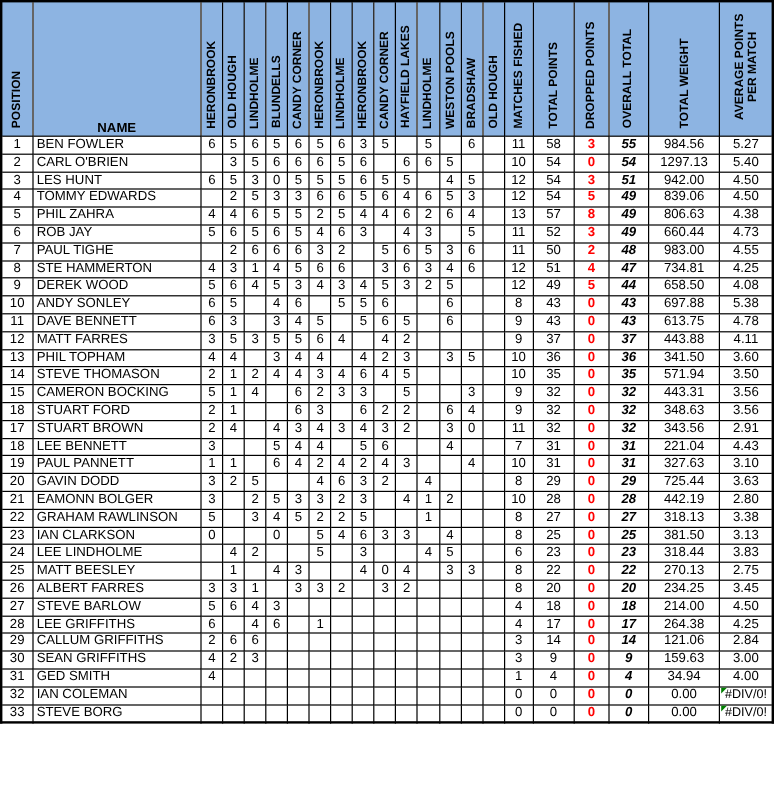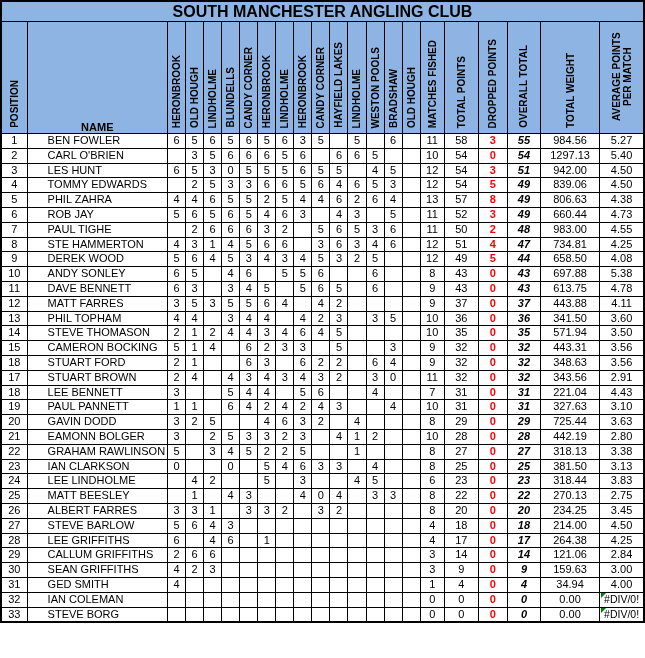--- a/index.html
+++ b/index.html
@@ -23,21 +23,21 @@
   .vtext{
     display:inline-block;writing-mode:vertical-rl;transform:rotate(180deg);
     white-space:nowrap;padding:3px 0 3px 0;
   }
   .vwrap{white-space:normal;height:102px;}
   .hdr-name{padding-bottom:2px;font-size:11px;}
   tbody td{
     height:13.8px;line-height:13.8px;font-size:11px;text-align:center;
     white-space:nowrap;
   }
-  td.name-cell{text-align:left;padding-left:20px;}
+  td.name-cell{text-align:left;padding-left:3px;}
   td.dropped{color:#FF0000;font-weight:bold;}
   td.overall{font-weight:bold;font-style:italic;}
   td.avg-err{position:relative;font-size:10.5px;}
   .tri{
     position:absolute;top:0;left:1px;width:0;height:0;
     border-top:5px solid #008000;border-right:5px solid transparent;
   }
 </style>
 </head>
 <body>
@@ -62,23 +62,20 @@
         <col style="width:18px">
         <col style="width:18px">
       <col style="width:24px">
         <col style="width:34px">
         <col style="width:29px">
         <col style="width:33px">
         <col style="width:59px">
         <col style="width:44px">
     </colgroup>
     <thead>
-      <tr>
-        <td class="title-cell" colspan="22">SOUTH MANCHESTER ANGLING CLUB</td>
-      </tr>
       <tr id="header-row">
           <th class="hdr"><div class="vtext">POSITION</div></th>
           <th class="hdr hdr-name">NAME</th>
           <th class="hdr"><div class="vtext">HERONBROOK</div></th>
           <th class="hdr"><div class="vtext">OLD HOUGH</div></th>
           <th class="hdr"><div class="vtext">LINDHOLME</div></th>
           <th class="hdr"><div class="vtext">BLUNDELLS</div></th>
           <th class="hdr"><div class="vtext">CANDY CORNER</div></th>
           <th class="hdr"><div class="vtext">HERONBROOK</div></th>
           <th class="hdr"><div class="vtext">LINDHOLME</div></th>

